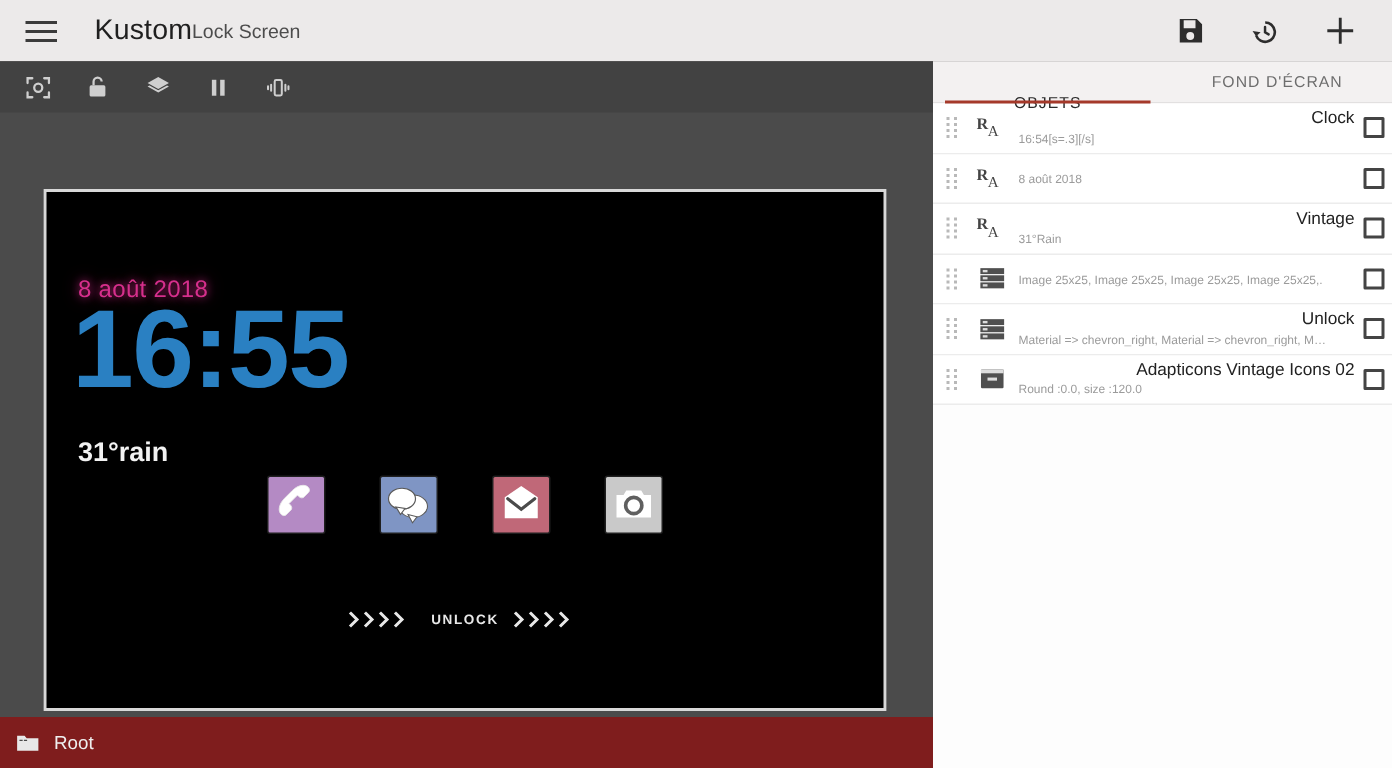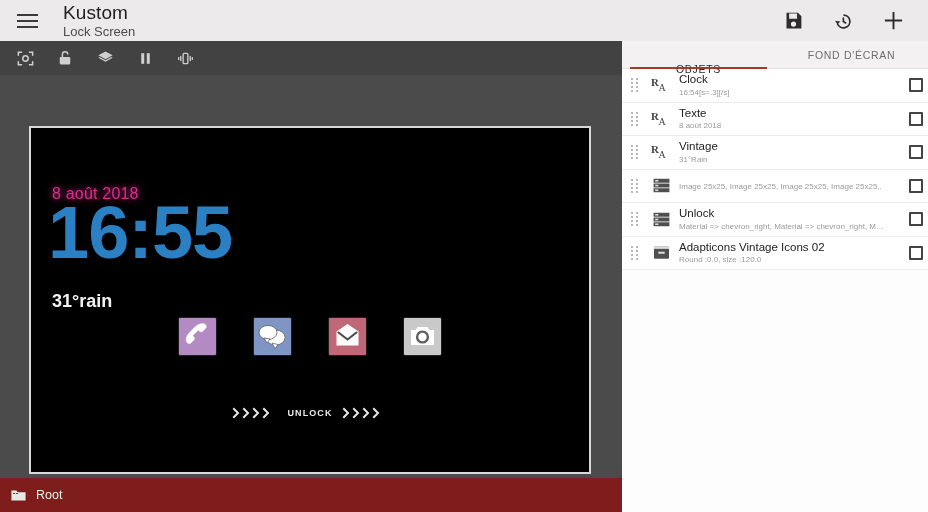--- a/index.html
+++ b/index.html
@@ -39,21 +39,21 @@
     gap: 4px;
     cursor: pointer;
   }
   .hamburger i {
     display: block;
     width: 21px; height: 2px;
     background: #3b3b3b;
   }
   .titlewrap {
     display: flex;
-    flex-direction: column;
+    flex-direction: row;
     justify-content: center;
     margin-left: 9px;
     line-height: 1;
   }
   .app-title {
     font-size: 19px;
     color: #1f1f1f;
     letter-spacing: .1px;
   }
   .app-sub {
@@ -269,20 +269,21 @@
     flex-direction: column;
     justify-content: center;
     line-height: 1;
   }
   .layer-title {
     font-size: 11.5px;
     color: #222;
     white-space: nowrap;
     overflow: hidden;
     text-overflow: ellipsis;
+    text-align: right;
   }
   .layer-sub {
     font-size: 8px;
     color: #9b9b9b;
     margin-top: 3px;
     white-space: nowrap;
     overflow: hidden;
     text-overflow: ellipsis;
     max-width: 205px;
   }
@@ -507,21 +508,20 @@
               <i></i>
             </span>
         </div>
         <div class="layer-icon">
           <svg width="20" height="20" viewBox="0 0 24 24">
             <text x="0" y="13" font-family="Liberation Serif, serif" font-size="13" font-weight="bold" fill="#444">R</text>
             <text x="9" y="19" font-family="Liberation Serif, serif" font-size="12" fill="#444">A</text>
           </svg>
         </div>
         <div class="layer-text">
-          <div class="layer-title">Texte</div>
           <div class="layer-sub">8 août 2018</div>
         </div>
         <div class="layer-check"></div>
       </div>
 
       <div class="layer-row">
         <div class="grip">
           <span>
               <i></i>
               <i></i>

